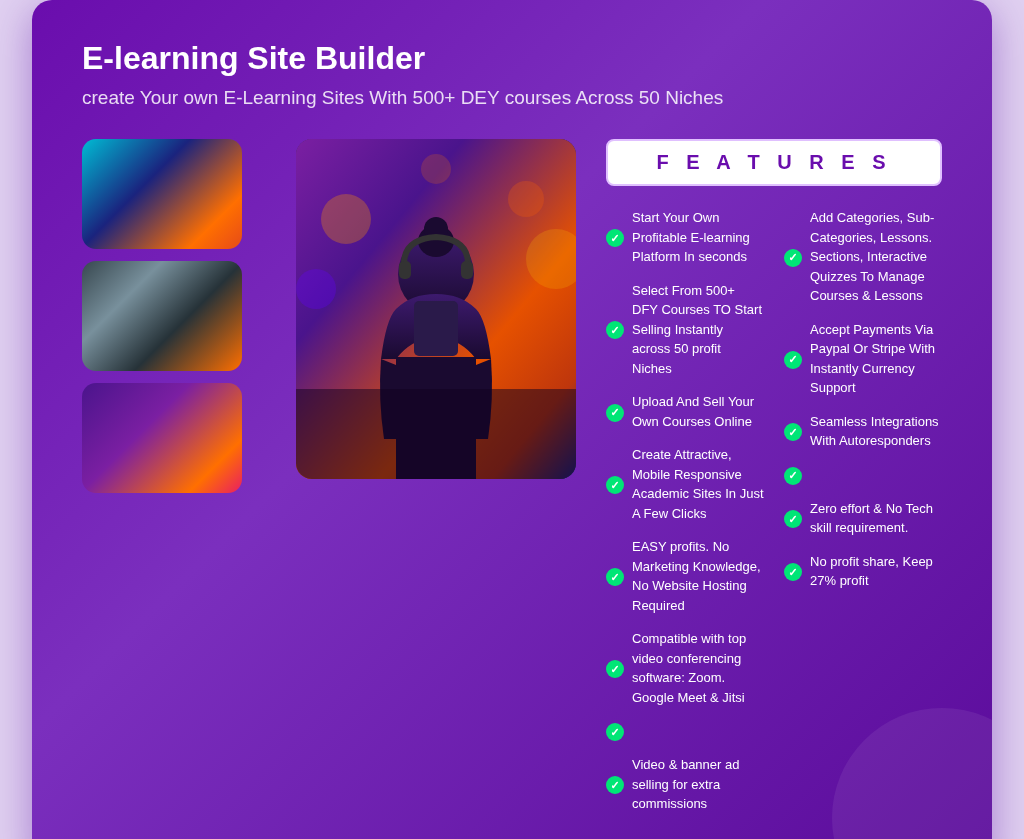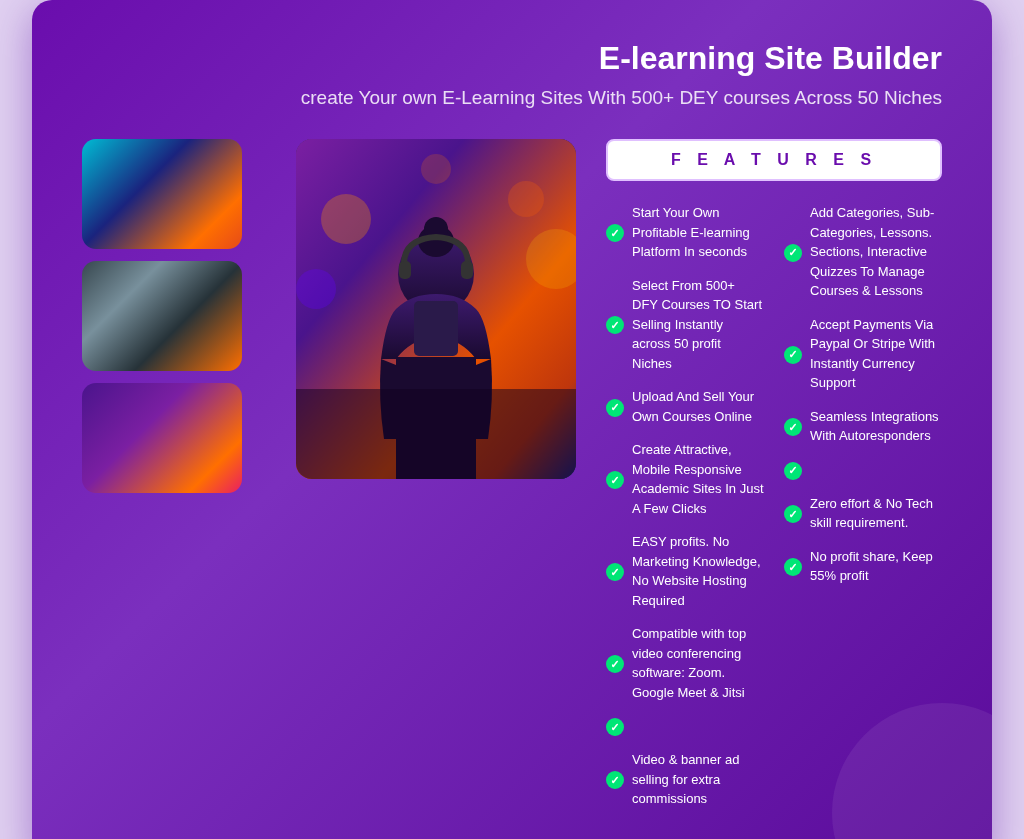--- a/index.html
+++ b/index.html
@@ -25,21 +25,21 @@
       position: absolute;
       bottom: -60px;
       right: -60px;
       width: 220px;
       height: 220px;
       border-radius: 50%;
       background: rgba(255,255,255,0.07);
       pointer-events: none;
     }
     .header {
-      text-align: right;
+      text-align: left;
       margin-bottom: 30px;
     }
     .header h1 {
       color: #fff;
       font-size: 32px;
       font-weight: 800;
       margin-bottom: 10px;
     }
     .header p {
       color: rgba(255,255,255,0.85);
@@ -108,21 +108,21 @@
       background: white;
       border: 2px solid #e0c0ff;
       border-radius: 8px;
       padding: 10px 30px;
       text-align: center;
       display: inline-block;
       margin-bottom: 22px;
       width: 100%;
     }
     .features-badge span {
-      font-size: 16px;
+      font-size: 20px;
       font-weight: 700;
       letter-spacing: 6px;
       color: #6a0dad;
       text-align: right;
     }
     .features-grid {
       display: grid;
       grid-template-columns: 1fr 1fr;
       gap: 0 20px;
     }
@@ -279,19 +279,19 @@
     </div>
             <div class="feature-item">
       <div class="check-icon"></div>
     </div>
             <div class="feature-item">
       <div class="check-icon"></div>
       <span class="feature-text">Zero effort &amp; No Tech skill requirement.</span>
     </div>
             <div class="feature-item">
       <div class="check-icon"></div>
-      <span class="feature-text">No profit share, Keep 55% profit</span>
+      <span class="feature-text">No profit share, Keep 27% profit</span>
     </div>
           </div>
       </div>
     </div>
   </div>
 </div>
 
 </body></html>

